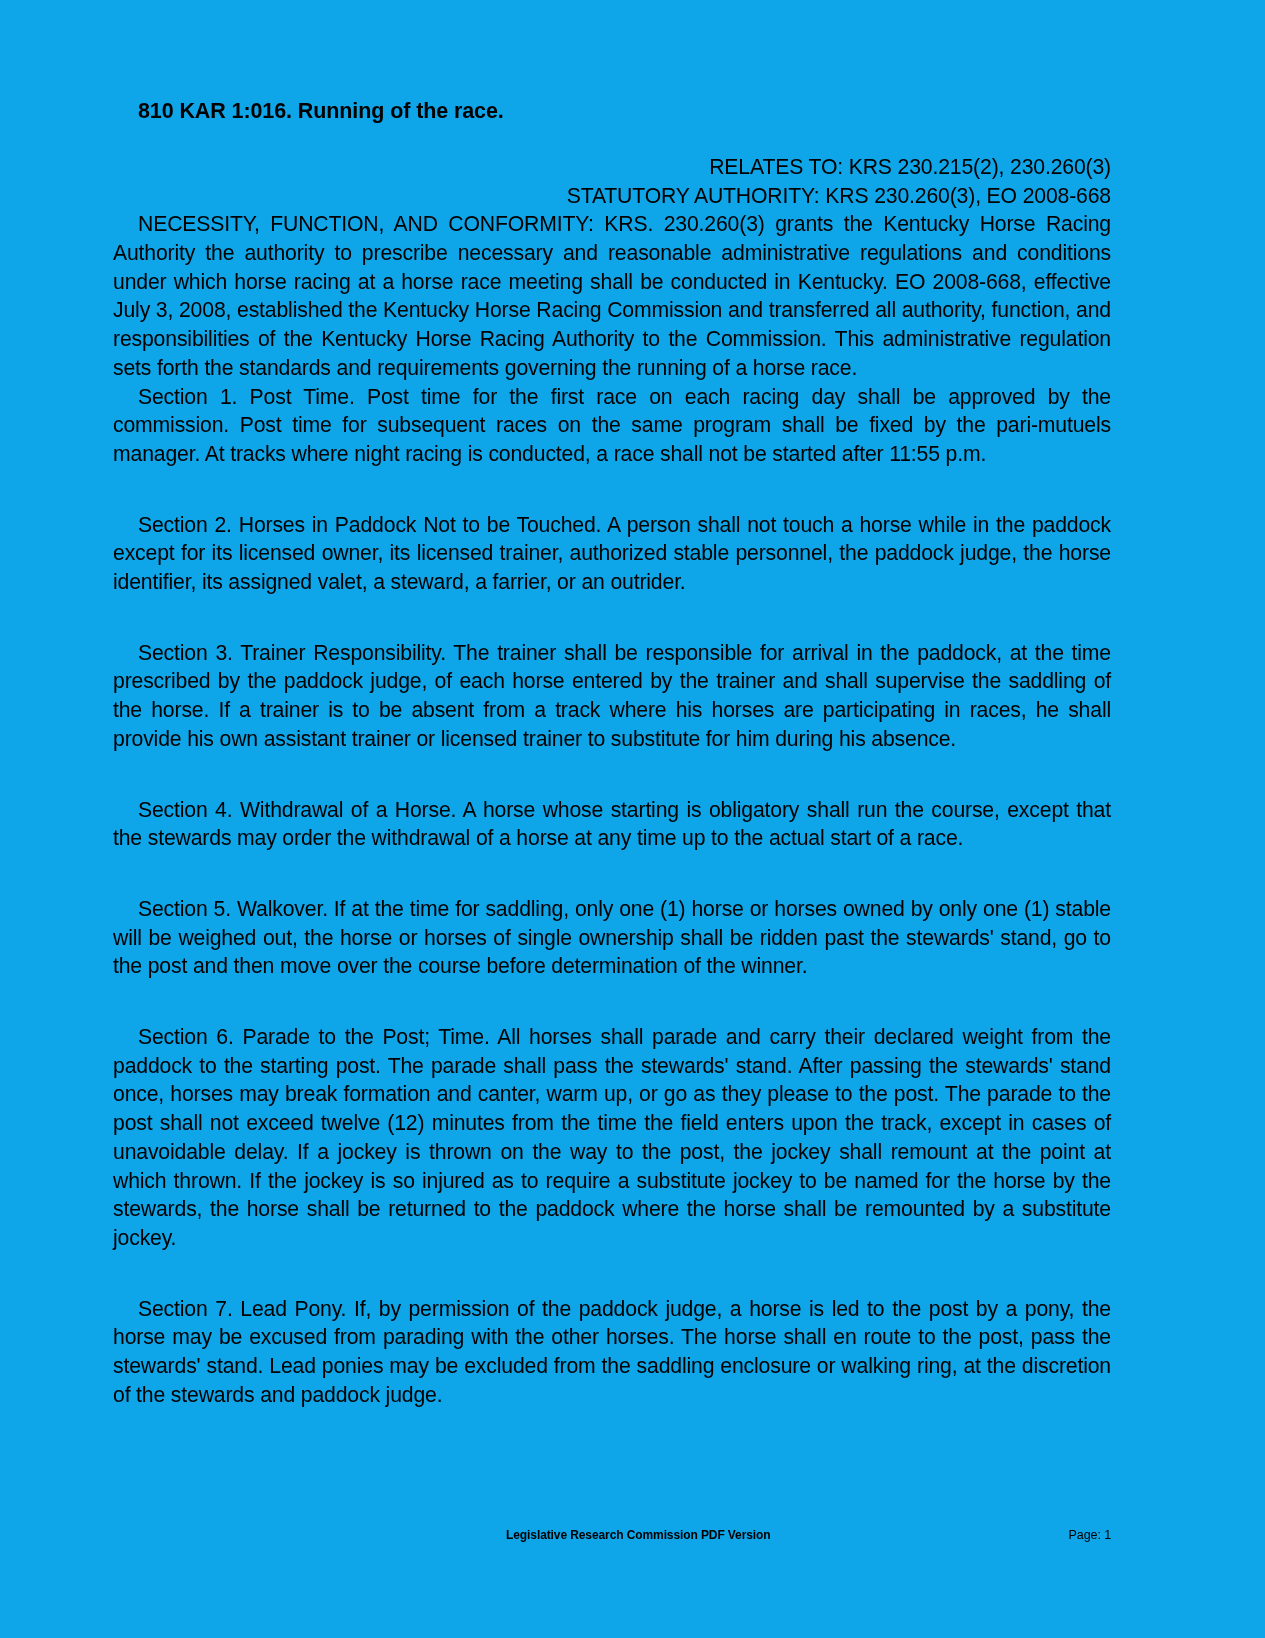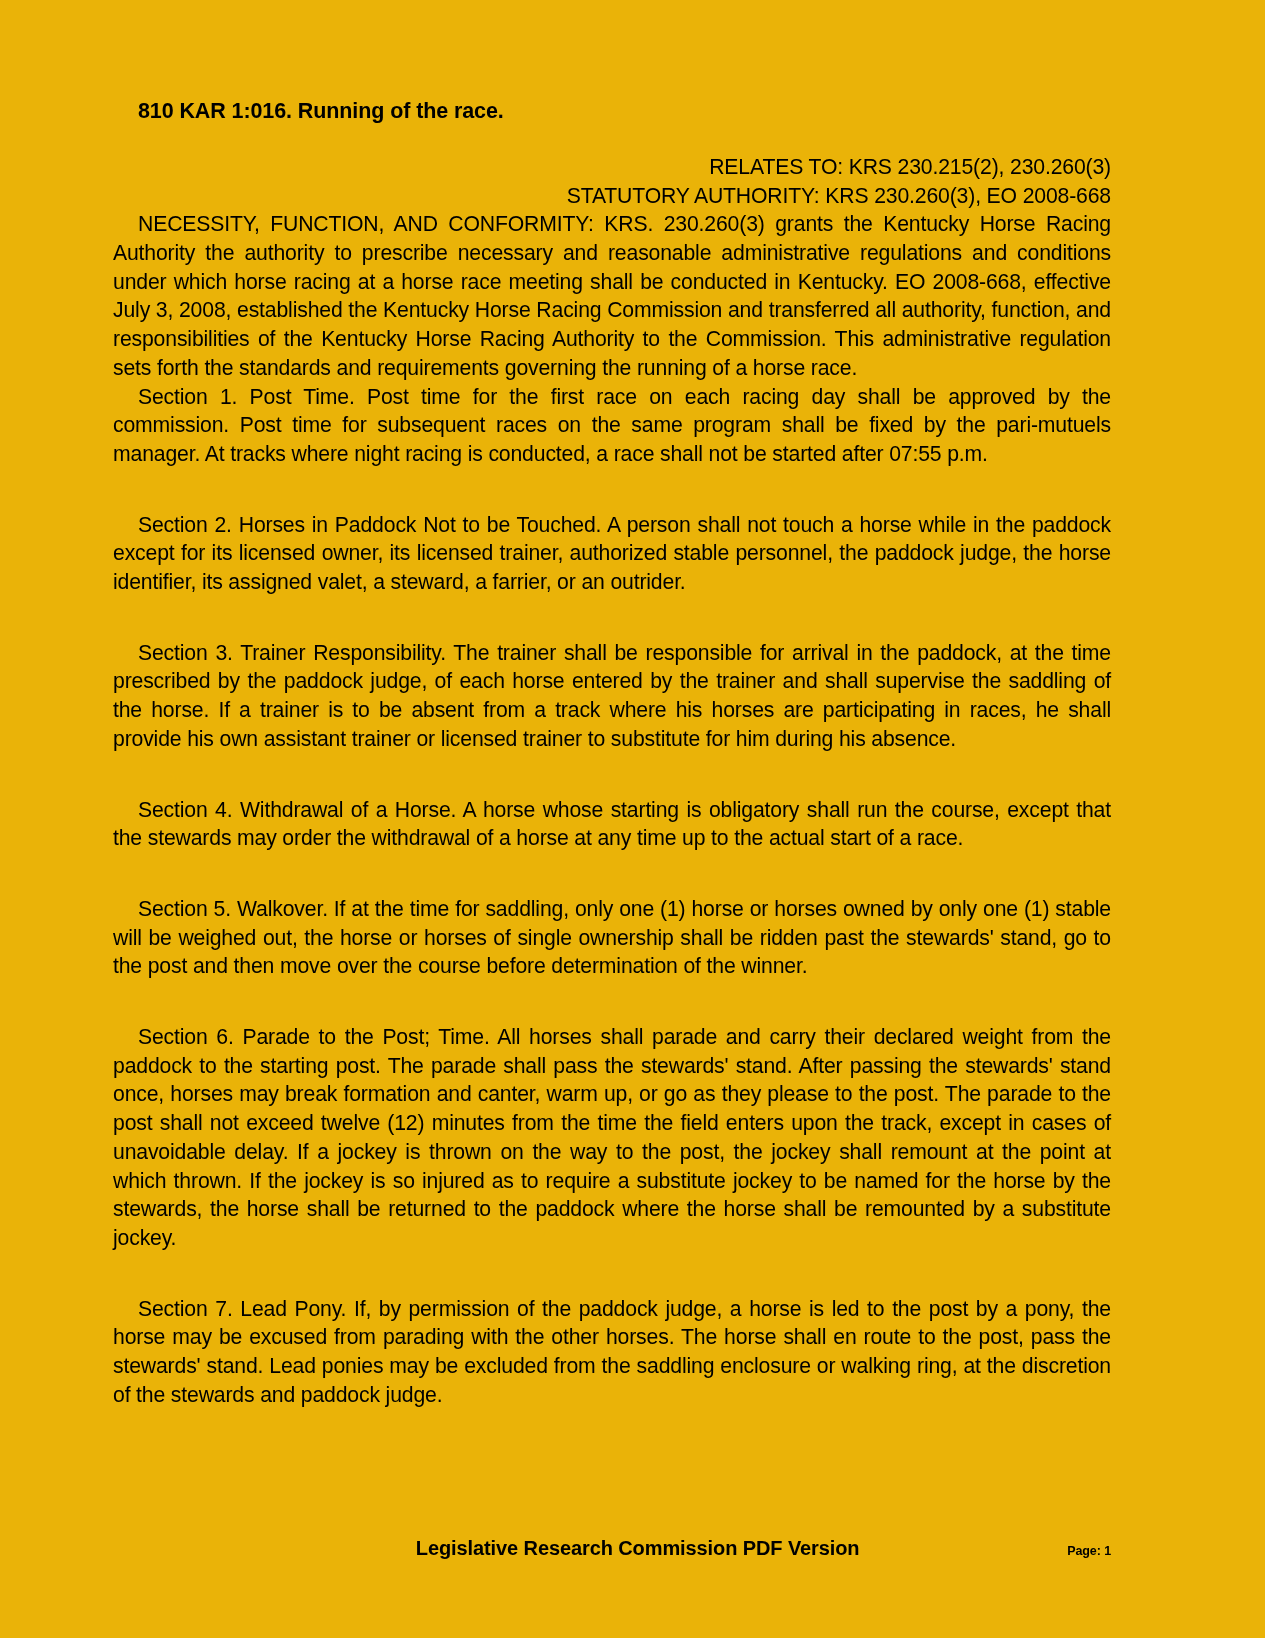--- a/index.html
+++ b/index.html
@@ -9,21 +9,21 @@
     background: #ffffff;
   }
   body {
     font-family: "Liberation Sans", sans-serif;
     color: #000000;
   }
   .page {
     position: relative;
     width: 1265px;
     height: 1638px;
-    background: #eab308;
+    background: #0ea5e9;
     box-sizing: border-box;
     overflow: hidden;
   }
   .content {
     position: absolute;
     left: 113px;
     top: 98px;
     width: 998px;
   }
   .doc-title {
@@ -69,49 +69,48 @@
     left: 113px;
     top: 1528px;
     width: 998px;
     display: flex;
     align-items: baseline;
     justify-content: space-between;
   }
   .footer-center {
     flex: 1;
     text-align: center;
-    font-size: 20px;
+    font-size: 12px;
     font-weight: bold;
     letter-spacing: -0.1px;
     padding-left: 95px;
   }
   .footer-right {
     font-size: 12.5px;
-    font-weight: bold;
+    font-weight: normal;
     white-space: nowrap;
     letter-spacing: -0.1px;
-    margin-top: 16px;
   }
 </style>
 </head>
 <body>
 
 <div class="page">
 
   <div class="content">
 
     <h1 class="doc-title">810 KAR 1:016. Running of the race.</h1>
 
     <div class="headblock">
       <div class="flushline">RELATES TO: KRS 230.215(2), 230.260(3)</div>
       <div class="flushline">STATUTORY AUTHORITY: KRS 230.260(3), EO 2008-668</div>
       <div class="body">NECESSITY, FUNCTION, AND CONFORMITY: KRS. 230.260(3) grants the Kentucky Horse Racing Authority the authority to prescribe necessary and reasonable administrative regulations and conditions under which horse racing at a horse race meeting shall be conducted in Kentucky. EO 2008-668, effective July 3, 2008, established the Kentucky Horse Racing Commission and transferred all authority, function, and responsibilities of the Kentucky Horse Racing Authority to the Commission. This administrative regulation sets forth the standards and requirements governing the running of a horse race.</div>
     </div>
 
-    <p class="para indent">Section 1. Post Time. Post time for the first race on each racing day shall be approved by the commission. Post time for subsequent races on the same program shall be fixed by the pari-mutuels manager. At tracks where night racing is conducted, a race shall not be started after 07:55 p.m.</p>
+    <p class="para indent">Section 1. Post Time. Post time for the first race on each racing day shall be approved by the commission. Post time for subsequent races on the same program shall be fixed by the pari-mutuels manager. At tracks where night racing is conducted, a race shall not be started after 11:55 p.m.</p>
 
     <p class="para indent">Section 2. Horses in Paddock Not to be Touched. A person shall not touch a horse while in the paddock except for its licensed owner, its licensed trainer, authorized stable personnel, the paddock judge, the horse identifier, its assigned valet, a steward, a farrier, or an outrider.</p>
 
     <p class="para indent">Section 3. Trainer Responsibility. The trainer shall be responsible for arrival in the paddock, at the time prescribed by the paddock judge, of each horse entered by the trainer and shall supervise the saddling of the horse. If a trainer is to be absent from a track where his horses are participating in races, he shall provide his own assistant trainer or licensed trainer to substitute for him during his absence.</p>
 
     <p class="para indent">Section 4. Withdrawal of a Horse. A horse whose starting is obligatory shall run the course, except that the stewards may order the withdrawal of a horse at any time up to the actual start of a race.</p>
 
     <p class="para indent">Section 5. Walkover. If at the time for saddling, only one (1) horse or horses owned by only one (1) stable will be weighed out, the horse or horses of single ownership shall be ridden past the stewards' stand, go to the post and then move over the course before determination of the winner.</p>
 
     <p class="para indent">Section 6. Parade to the Post; Time. All horses shall parade and carry their declared weight from the paddock to the starting post. The parade shall pass the stewards' stand. After passing the stewards' stand once, horses may break formation and canter, warm up, or go as they please to the post. The parade to the post shall not exceed twelve (12) minutes from the time the field enters upon the track, except in cases of unavoidable delay. If a jockey is thrown on the way to the post, the jockey shall remount at the point at which thrown. If the jockey is so injured as to require a substitute jockey to be named for the horse by the stewards, the horse shall be returned to the paddock where the horse shall be remounted by a substitute jockey.</p>

